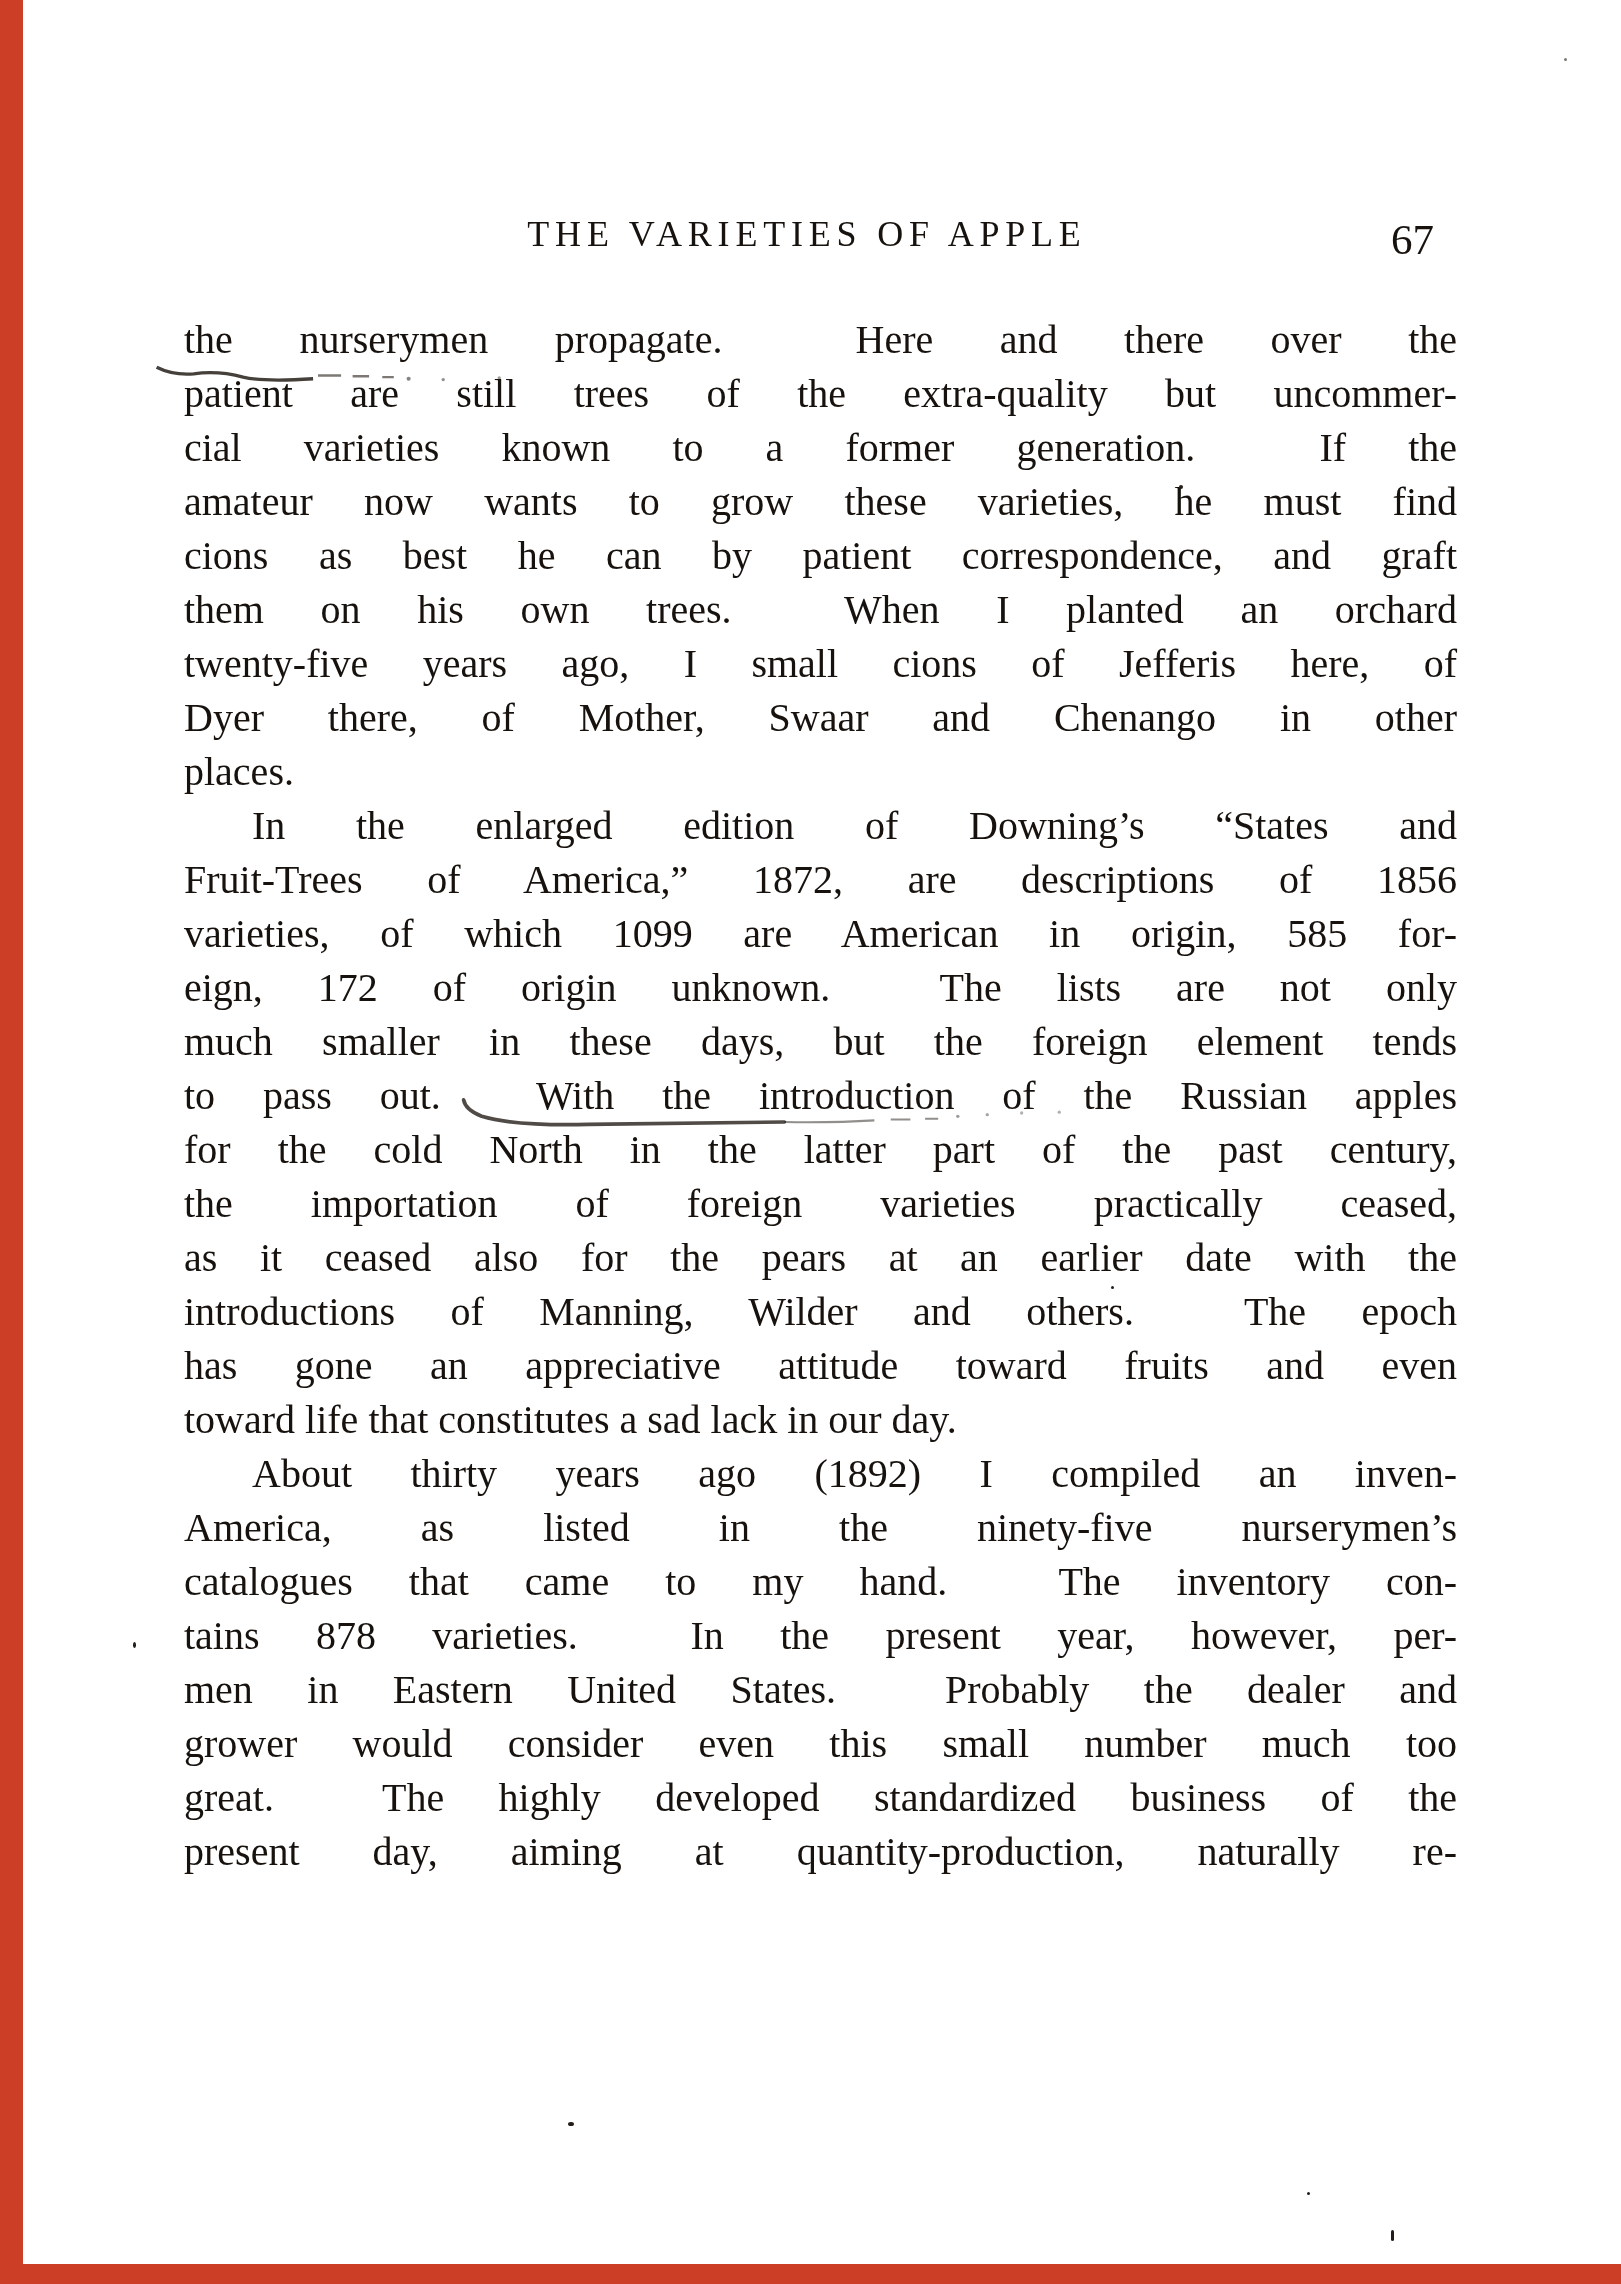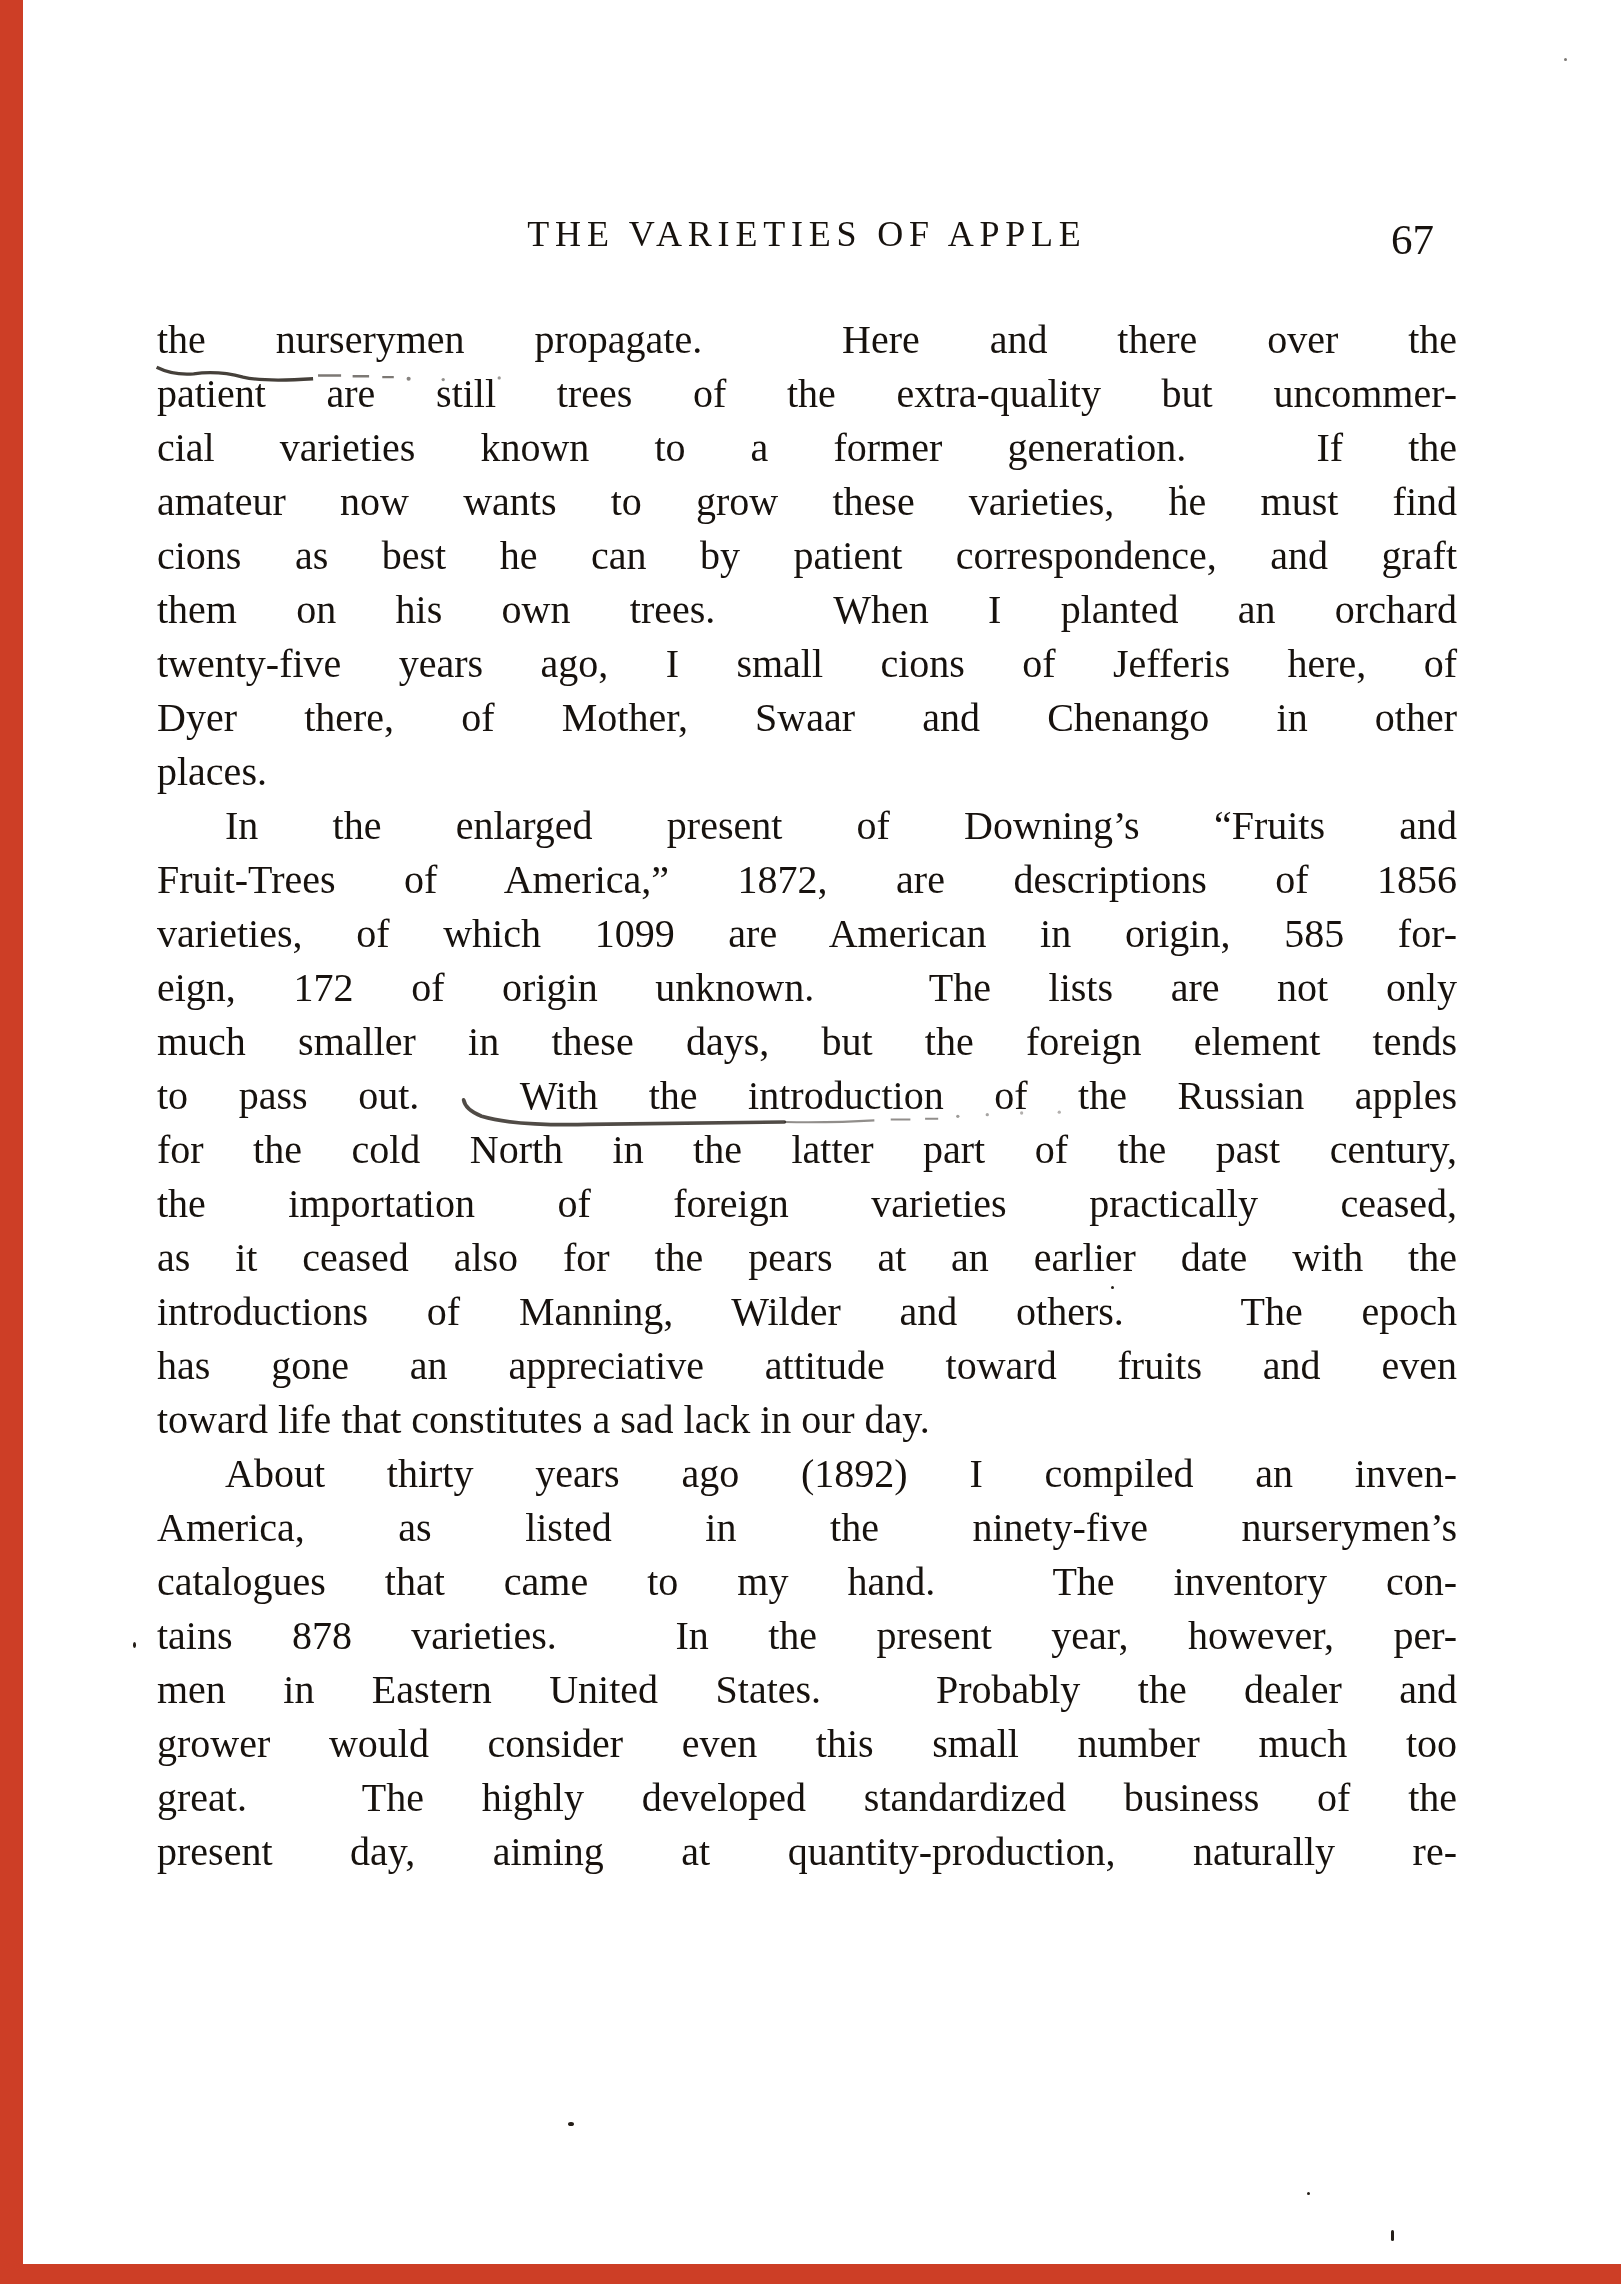--- a/index.html
+++ b/index.html
@@ -51,20 +51,21 @@
     position: absolute;
     left: 157px; top: 313px;
     width: 1300px;
   }
   .line {
     font-size: 40px;
     line-height: 54px;
     height: 54px;
     white-space: normal;
     text-align: left;
+    margin-left: 27px;
   }
   .line.just {
     text-align: justify;
     text-align-last: justify;
   }
   .line.indent {
     text-indent: 68px;
   }
   .pen-mark {
     position: absolute;
@@ -92,21 +93,21 @@
 <div class="text-column">
     <div class="line just">the nurserymen propagate.&nbsp; Here and there over the</div>
     <div class="line just">patient are still trees of the extra-quality but uncommer-</div>
     <div class="line just">cial varieties known to a former generation.&nbsp; If the</div>
     <div class="line just">amateur now wants to grow these varieties, he must find</div>
     <div class="line just">cions as best he can by patient correspondence, and graft</div>
     <div class="line just">them on his own trees.&nbsp; When I planted an orchard</div>
     <div class="line just">twenty-five years ago, I small cions of Jefferis here, of</div>
     <div class="line just">Dyer there, of Mother, Swaar and Chenango in other</div>
     <div class="line">places.</div>
-    <div class="line just indent">In the enlarged present of Downing’s “Fruits and</div>
+    <div class="line just indent">In the enlarged edition of Downing’s “States and</div>
     <div class="line just">Fruit-Trees of America,” 1872, are descriptions of 1856</div>
     <div class="line just">varieties, of which 1099 are American in origin, 585 for-</div>
     <div class="line just">eign, 172 of origin unknown.&nbsp; The lists are not only</div>
     <div class="line just">much smaller in these days, but the foreign element tends</div>
     <div class="line just">to pass out.&nbsp; With the introduction of the Russian apples</div>
     <div class="line just">for the cold North in the latter part of the past century,</div>
     <div class="line just">the importation of foreign varieties practically ceased,</div>
     <div class="line just">as it ceased also for the pears at an earlier date with the</div>
     <div class="line just">introductions of Manning, Wilder and others.&nbsp; The epoch</div>
     <div class="line just">has gone an appreciative attitude toward fruits and even</div>

